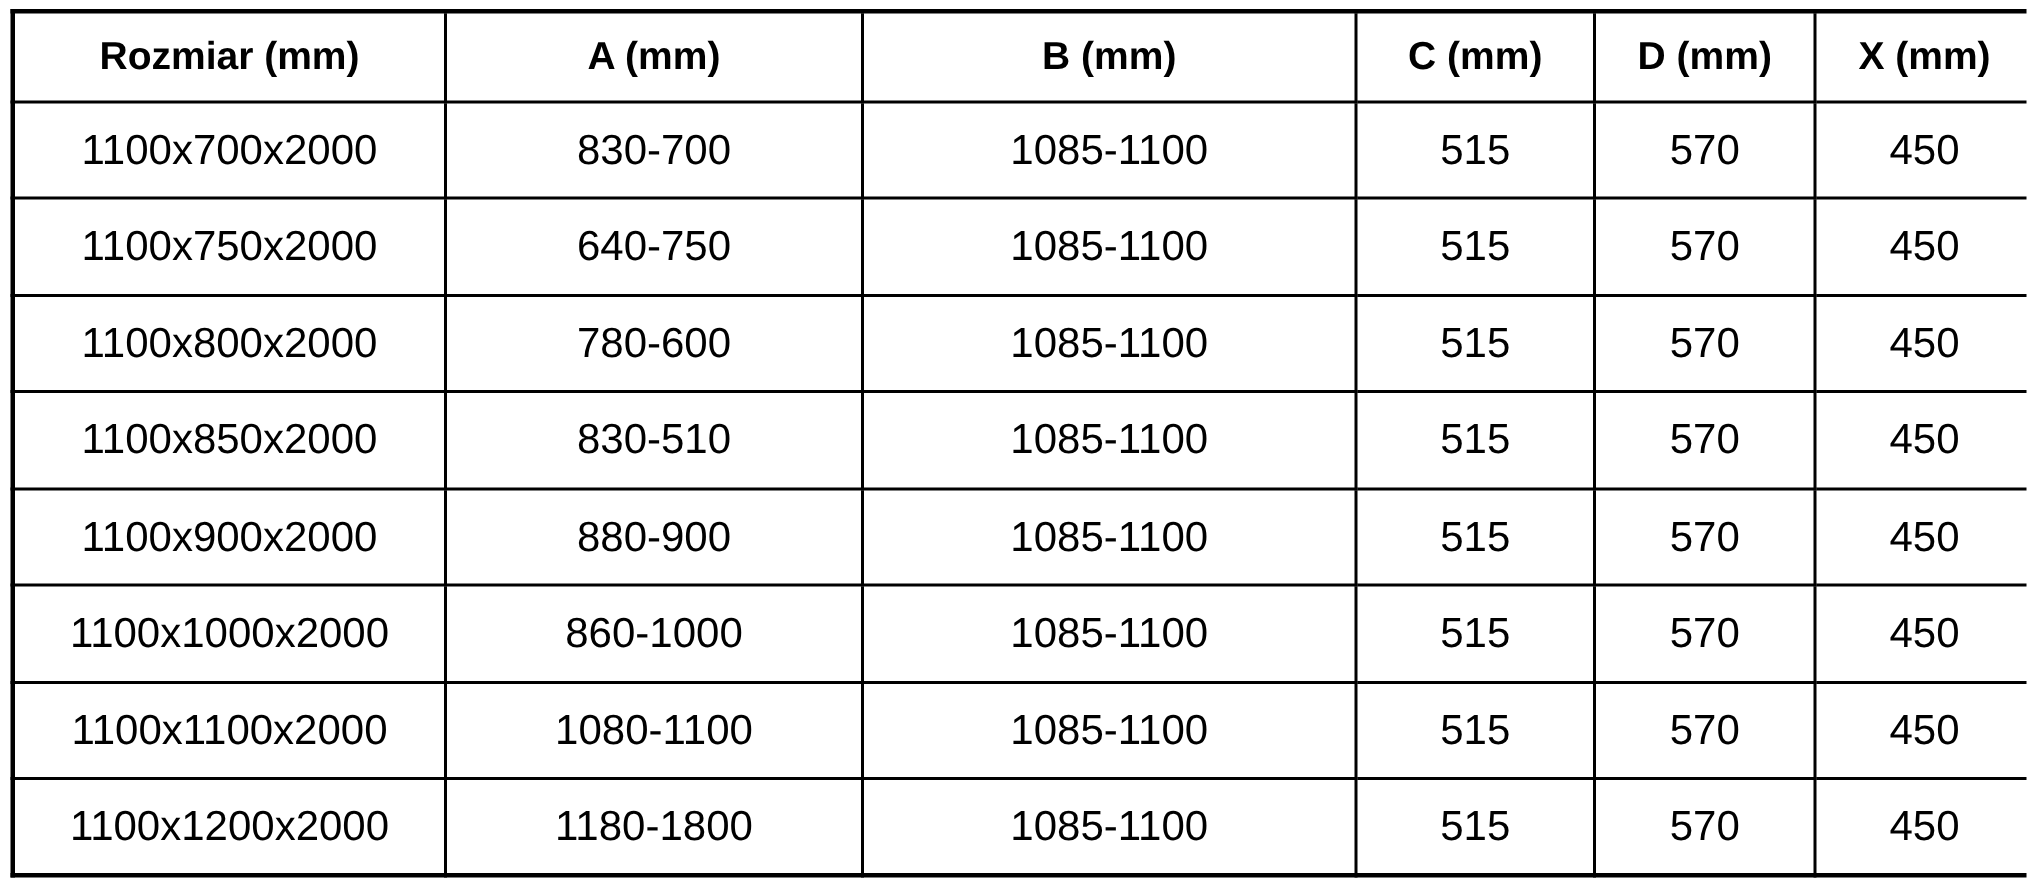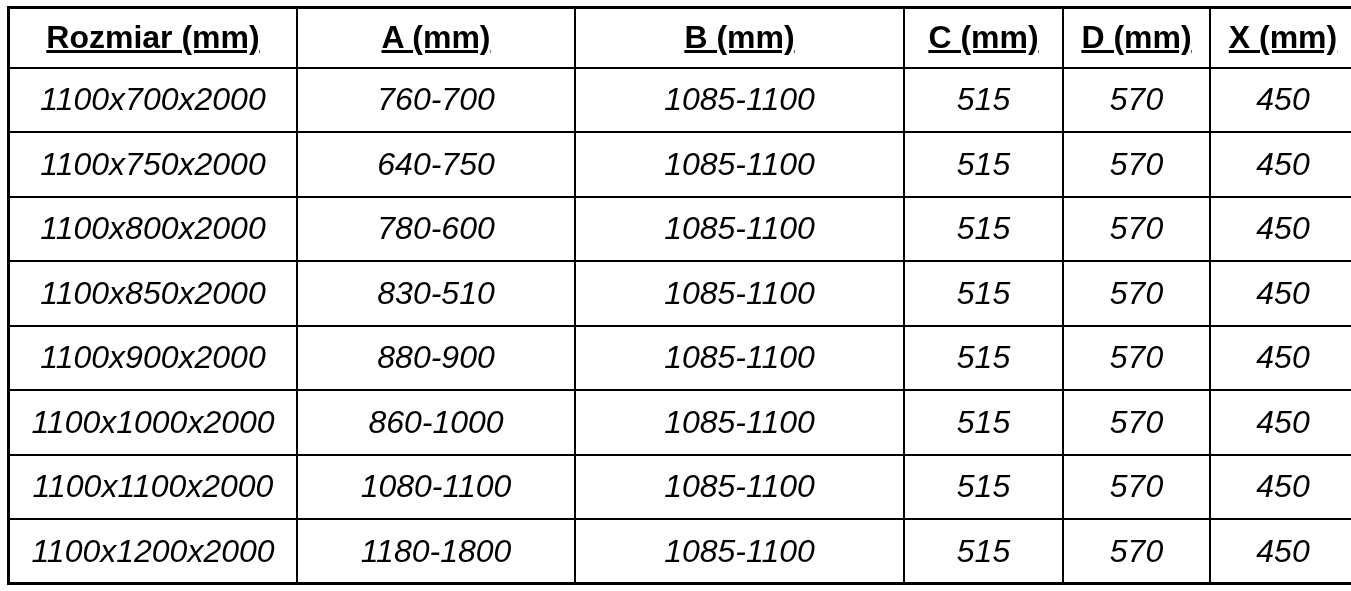--- a/index.html
+++ b/index.html
@@ -30,28 +30,26 @@
     overflow: hidden;
     white-space: nowrap;
   }
   .spec-table thead tr {
     height: 60px;
   }
   .spec-table tbody tr {
     height: 64px;
   }
   .spec-table th {
-    font-size: 32px;
+    font-size: 26px;
     font-weight: bold;
-    text-decoration: underline;
   }
   .spec-table td {
-    font-size: 32px;
+    font-size: 28px;
     font-weight: normal;
-    font-style: italic;
   }
   .col-0 { width: 286px; }
   .col-1 { width: 276px; }
   .col-2 { width: 327px; }
   .col-3 { width: 157px; }
   .col-4 { width: 145px; }
   .col-5 { width: 144px; }
 </style>
 </head>
 <body>
@@ -63,21 +61,21 @@
       <th class="col-1">A (mm)</th>
       <th class="col-2">B (mm)</th>
       <th class="col-3">C (mm)</th>
       <th class="col-4">D (mm)</th>
       <th class="col-5">X (mm)</th>
     </tr>
   </thead>
   <tbody>
       <tr>
         <td class="col-0">1100x700x2000</td>
-        <td class="col-1">760-700</td>
+        <td class="col-1">830-700</td>
         <td class="col-2">1085-1100</td>
         <td class="col-3">515</td>
         <td class="col-4">570</td>
         <td class="col-5">450</td>
       </tr>
       <tr>
         <td class="col-0">1100x750x2000</td>
         <td class="col-1">640-750</td>
         <td class="col-2">1085-1100</td>
         <td class="col-3">515</td>

